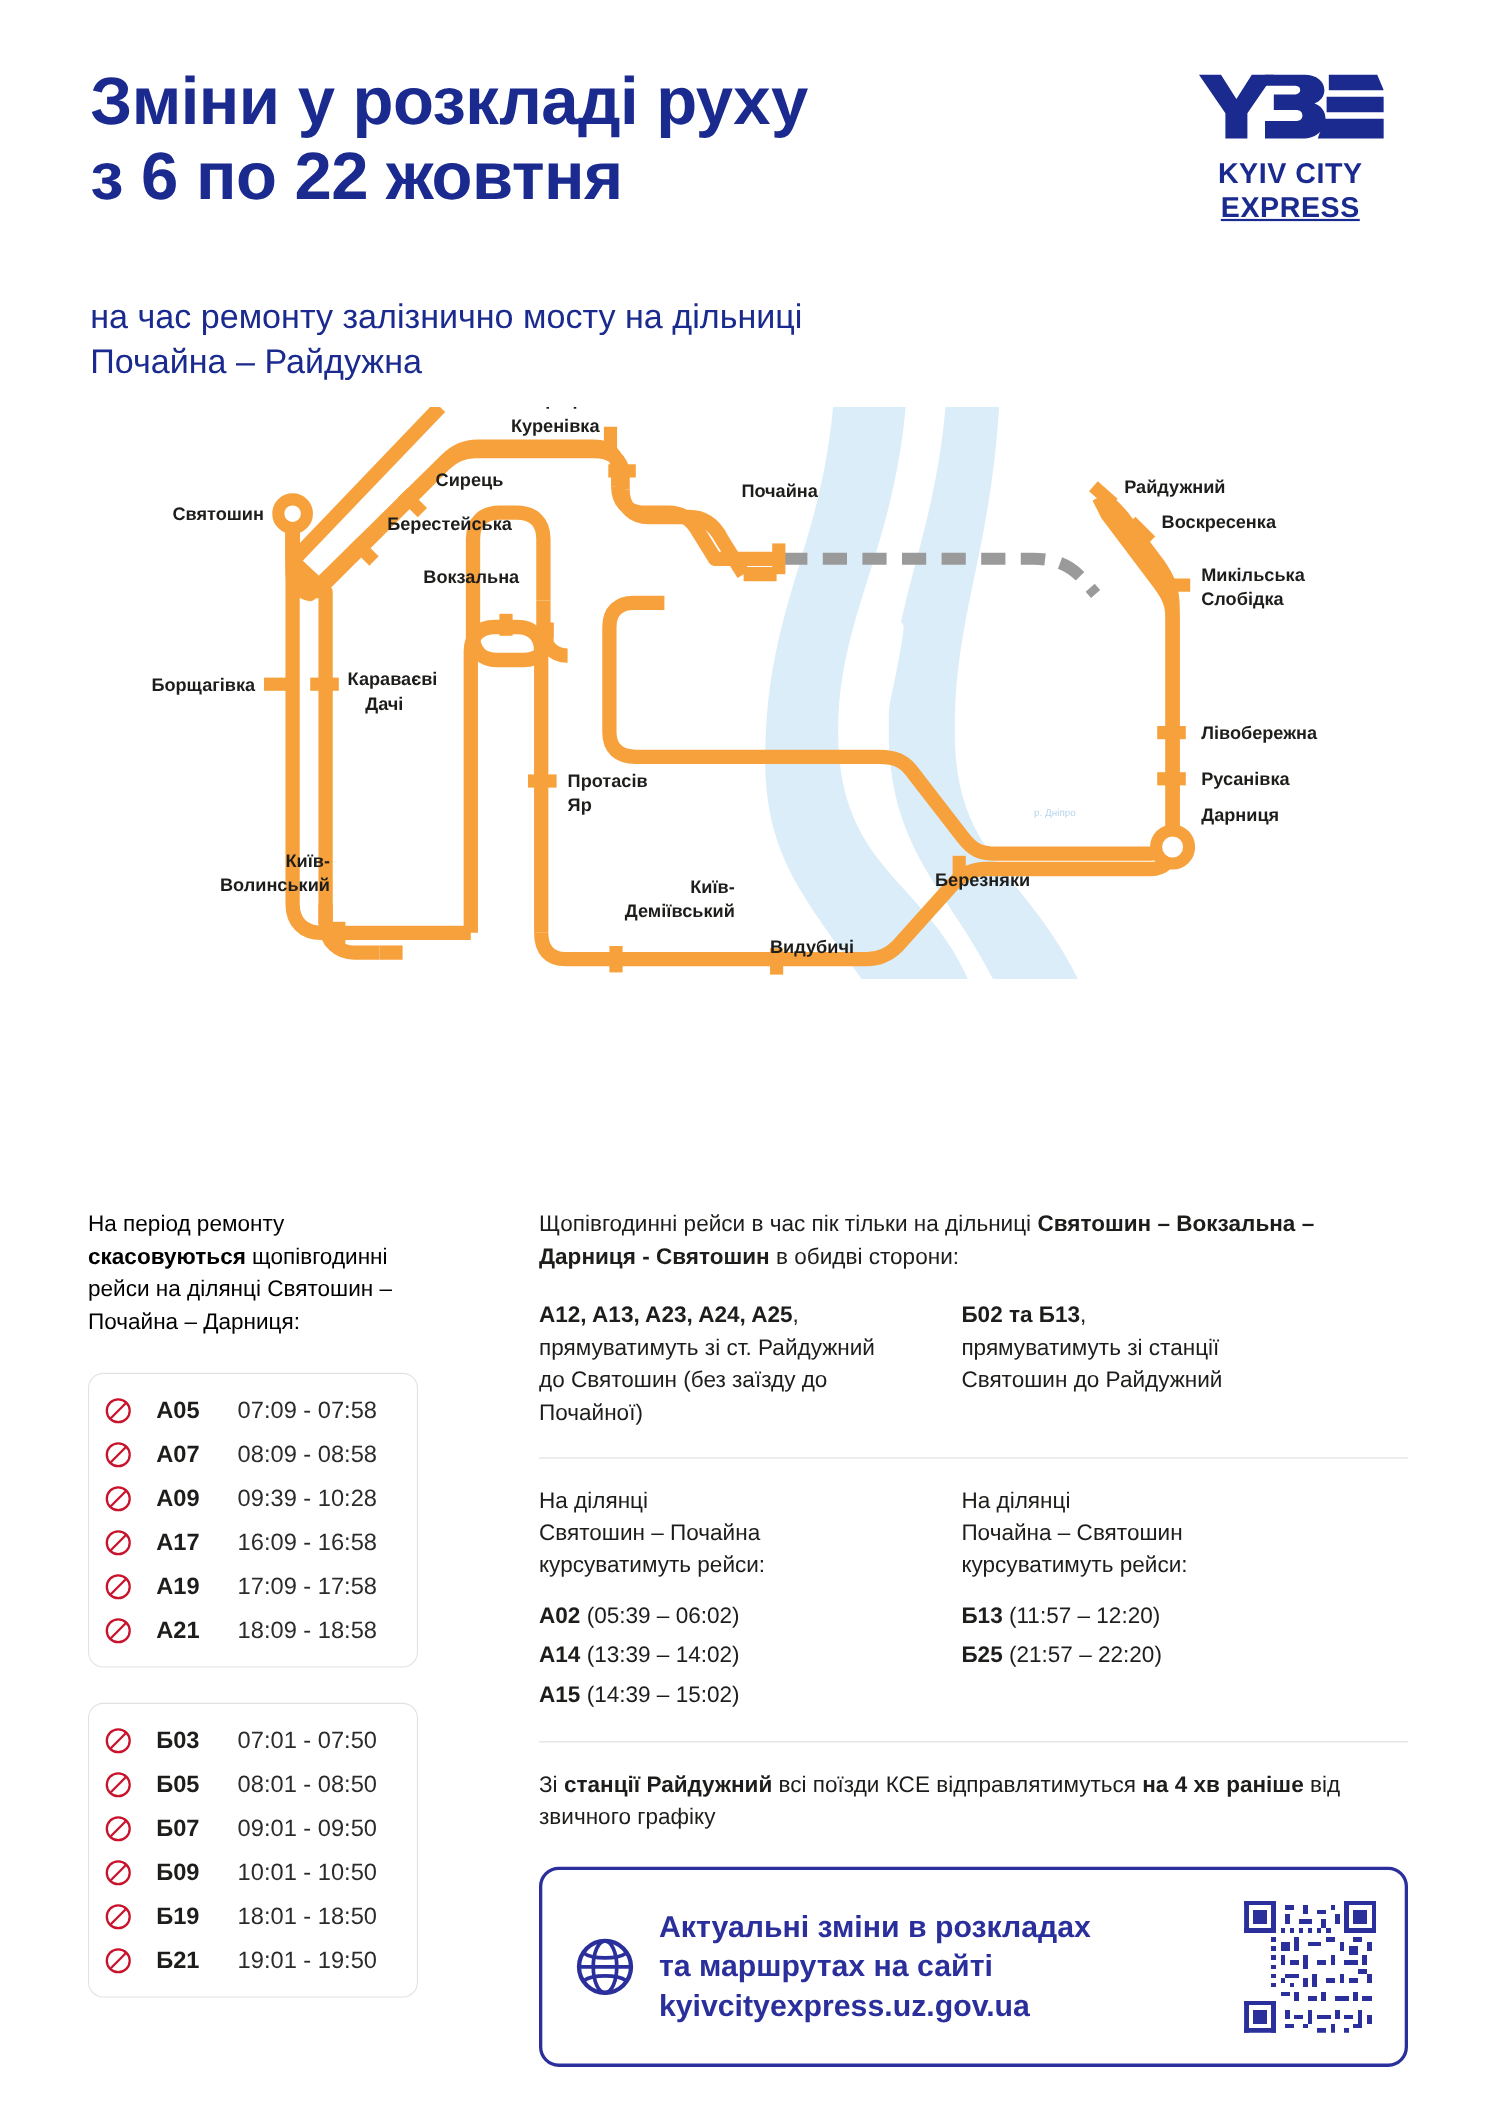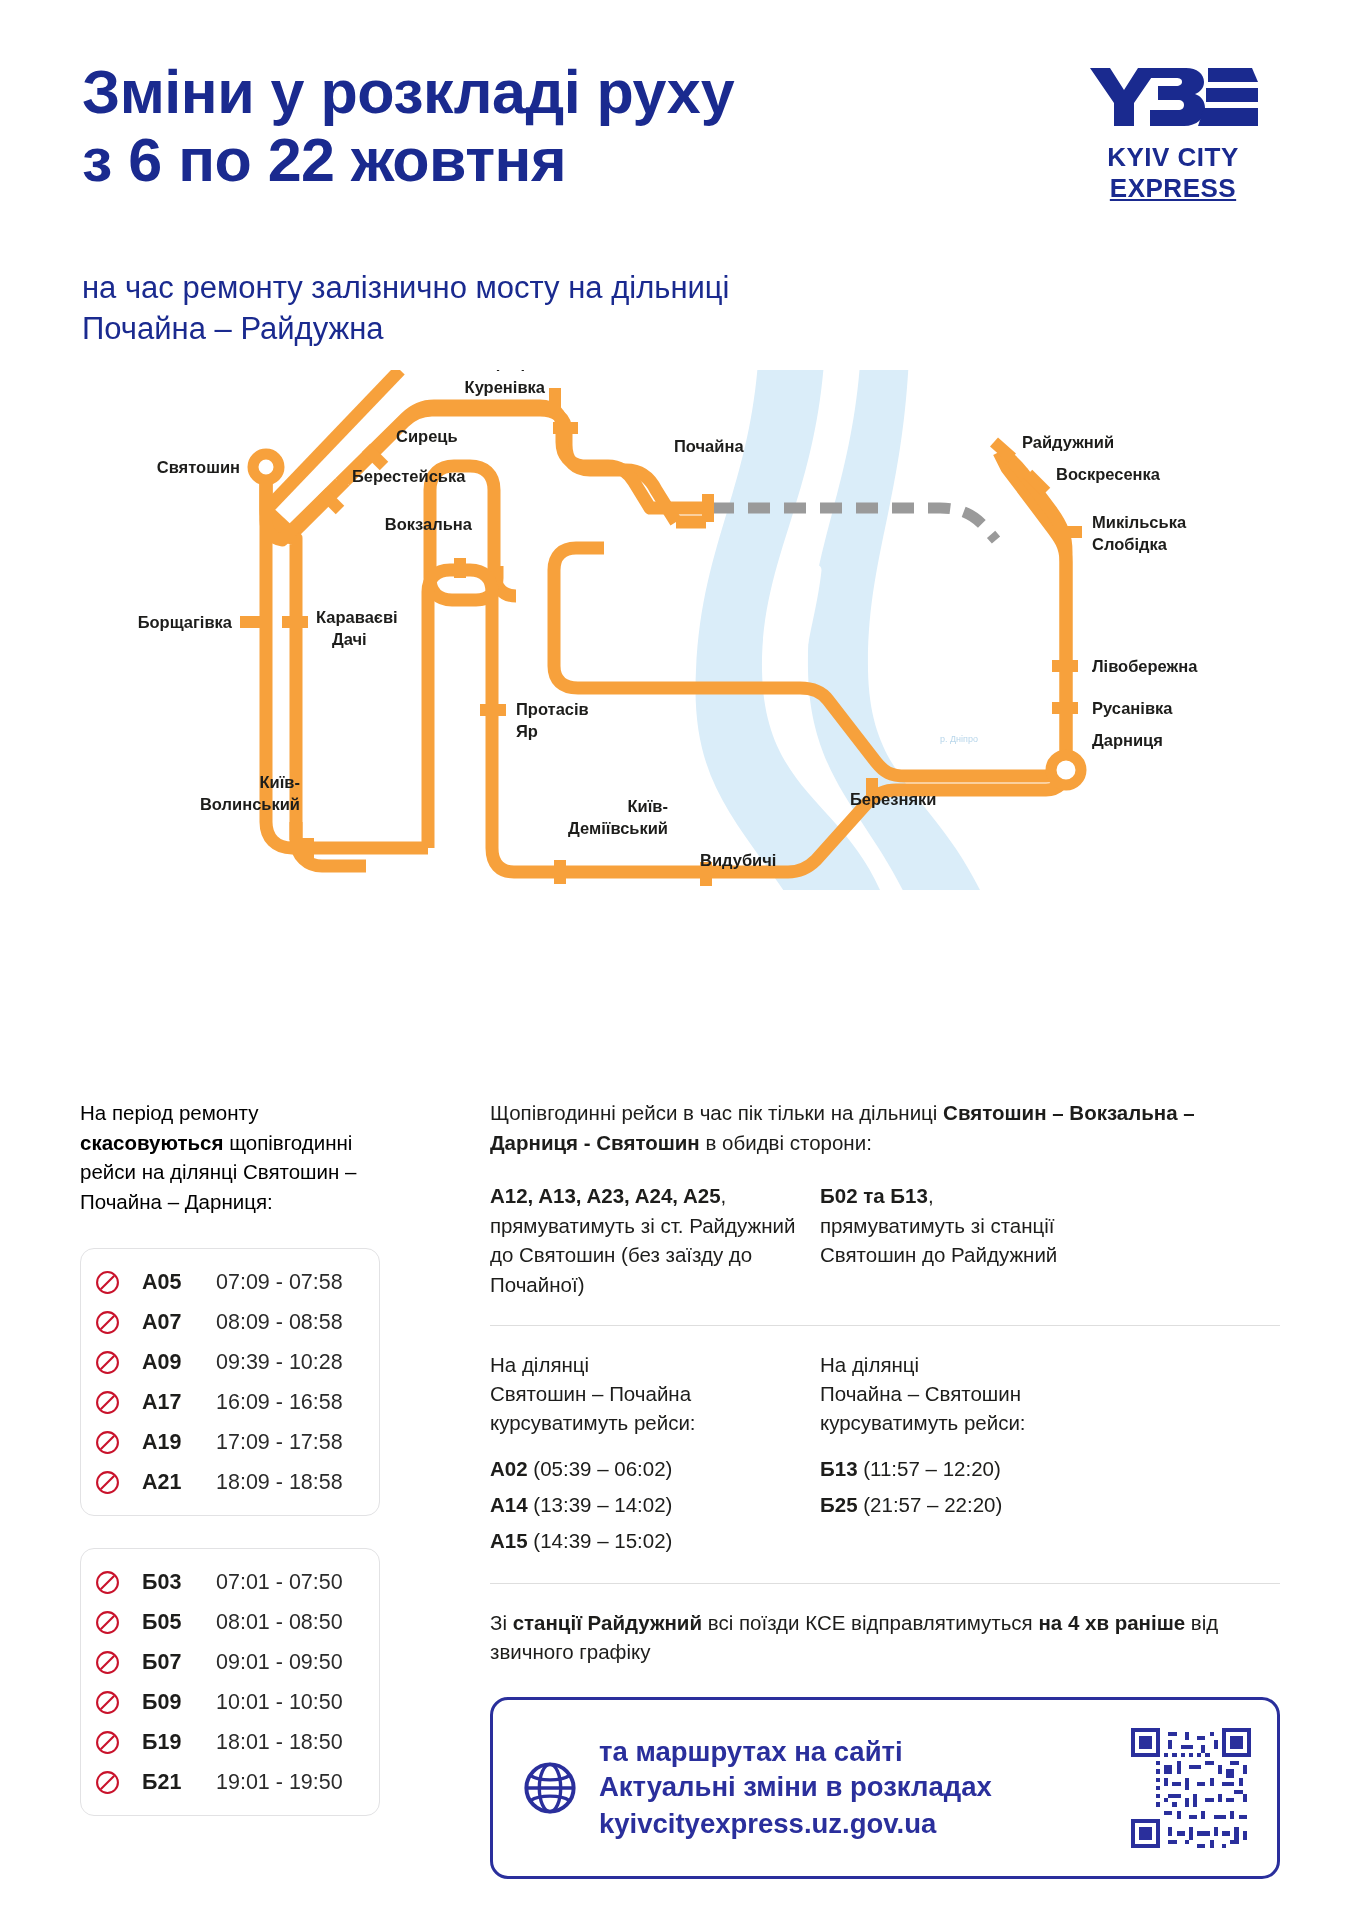--- a/index.html
+++ b/index.html
@@ -77,21 +77,21 @@
     width: 74px; margin-left: 22px; flex: 0 0 74px;
   }
   .train-time {
     font-size: 21.5px; color: #2b2b2b; white-space: nowrap;
   }
 
   
   .rc-lead { font-size: 20.5px; line-height: 1.44; }
   .rc-lead b { font-weight: 700; }
 
-  .two-cols { display: flex; margin-top: 24px; }
+  .two-cols { display: flex; gap: 54px; margin-top: 24px; }
   .two-cols > div { width: 330px; }
   .blk-title { font-size: 20.5px; line-height: 1.44; }
   .blk-title b { font-weight: 700; }
   .blk-body { font-size: 20.5px; line-height: 1.44; }
 
   .divider { height: 1px; background: #dedede; margin: 26px 0 24px 0; }
 
   .sect-head { font-size: 20.5px; line-height: 1.42; }
   .run-row { font-size: 20.5px; line-height: 1.55; margin-top: 4px; }
   .run-row b { font-weight: 700; }
@@ -439,22 +439,22 @@
 
     <div class="cta">
       <svg class="globe" viewBox="0 0 48 48">
         <circle cx="24" cy="24" r="21" fill="none" stroke="#2a2f9c" stroke-width="3.5"></circle>
         <ellipse cx="24" cy="24" rx="9.5" ry="21" fill="none" stroke="#2a2f9c" stroke-width="3"></ellipse>
         <line x1="3" y1="24" x2="45" y2="24" stroke="#2a2f9c" stroke-width="3"></line>
         <path d="M7 13 C14 18 34 18 41 13" fill="none" stroke="#2a2f9c" stroke-width="3"></path>
         <path d="M7 35 C14 30 34 30 41 35" fill="none" stroke="#2a2f9c" stroke-width="3"></path>
       </svg>
       <div class="cta-text">
+        <div class="cta-line">Актуальні зміни в розкладах</div>
         <div class="cta-line">та маршрутах на сайті</div>
-        <div class="cta-line">Актуальні зміни в розкладах</div>
         <div class="cta-url">kyivcityexpress.uz.gov.ua</div>
       </div>
       <svg class="qr" viewBox="0 0 29 29" shape-rendering="crispEdges">
         <rect width="29" height="29" fill="#ffffff"></rect>
         <g fill="#2a2f9c">
 
           <rect x="0" y="0" width="7" height="1"></rect>
             <rect x="0" y="6" width="7" height="1"></rect>
           <rect x="0" y="0" width="1" height="7"></rect>
             <rect x="6" y="0" width="1" height="7"></rect>

